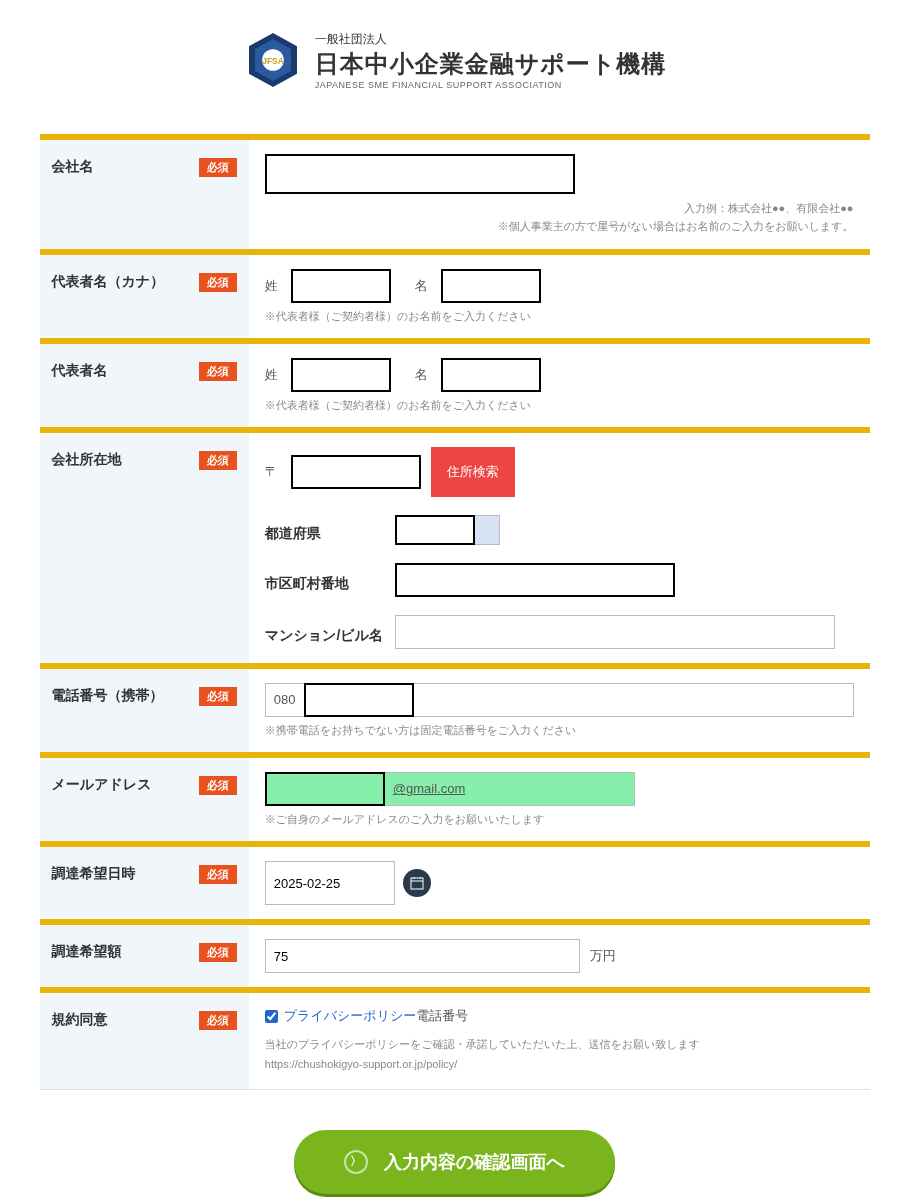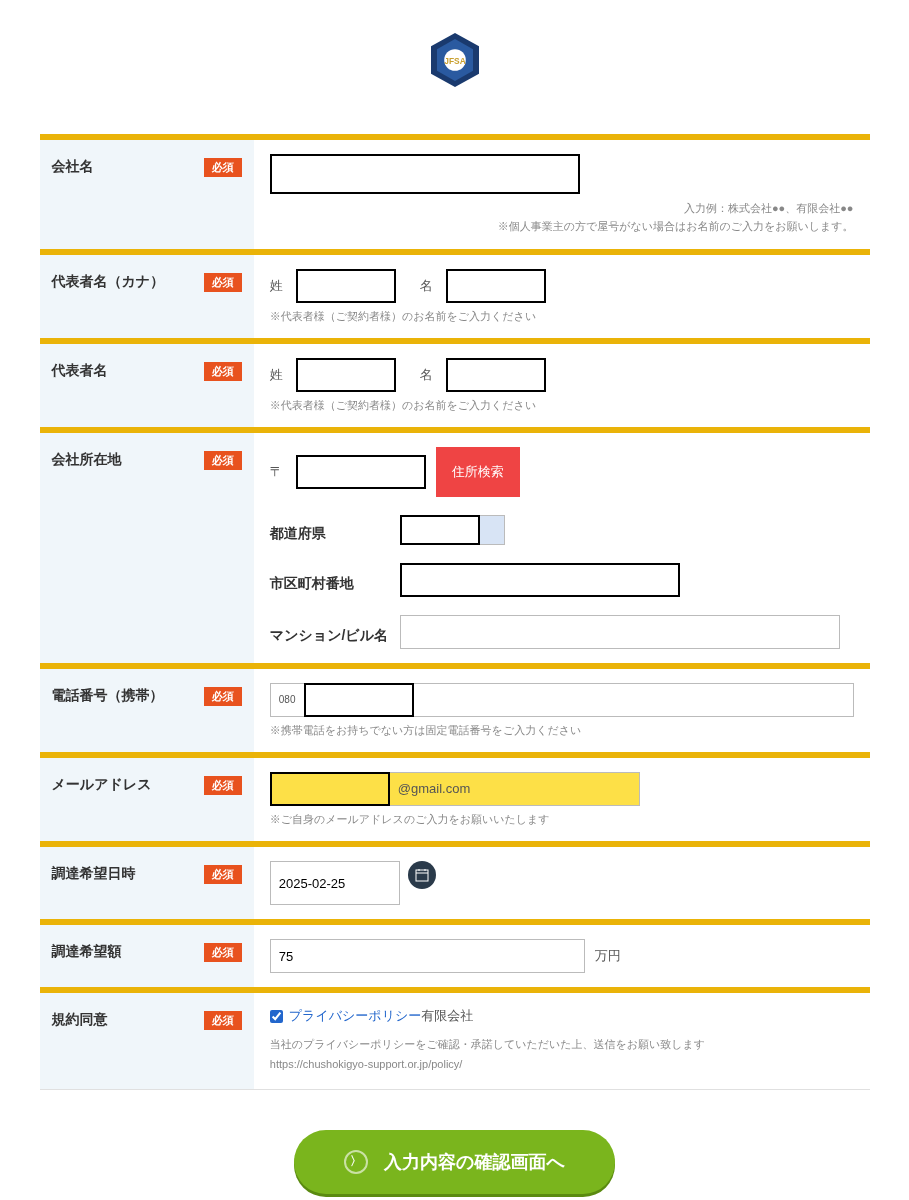--- a/index.html
+++ b/index.html
@@ -29,22 +29,22 @@
 .hint2 { font-size: 11px; color: #888; margin-top: 6px; }
 .inline-row { display: flex; align-items: center; gap: 10px; margin-bottom: 0; }
 .inline-row + .inline-row { margin-top: 14px; }
 .inline-label { font-size: 13px; color: #555; min-width: 16px; }
 .addr-label { font-size: 14px; font-weight: bold; color: #333; min-width: 120px; display: inline-block; margin-top: 8px; }
 .btn-search { background: #ef4444; color: #fff; border: none; padding: 16px 16px; font-size: 13px; cursor: pointer; }
 .select-wrap { display: inline-flex; }
 .select-box { border: 2px solid #000; height: 30px; width: 80px; background: #fff; }
 .select-arrow { background: #d8e4f5; width: 25px; height: 30px; border: 1px solid #bbb; border-left: none; }
 .phone-group { display: flex; }
-.phone-prefix { border: 1px solid #bbb; border-right: none; padding: 6px 8px; height: 34px; line-height: 20px; font-size: 10px; }
-.mail-input { background: #fde047; }
+.phone-prefix { border: 1px solid #bbb; border-right: none; padding: 6px 8px; height: 34px; line-height: 20px; font-size: 13px; }
+.mail-input { background: #86efac; text-decoration: underline; }
 .cal-btn { width: 28px; height: 28px; background: #2a3a4a; border-radius: 50%; color: #fff; display: inline-flex; align-items: center; justify-content: center; font-size: 14px; margin-left: 8px; cursor: pointer; }
 .unit { margin-left: 10px; font-size: 13px; }
 .checkbox-row { display: flex; align-items: center; gap: 6px; font-size: 13px; }
 .checkbox-row input { accent-color: #2266cc; }
 .privacy-link { color: #2266cc; text-decoration: none; }
 .privacy-hint { font-size: 11px; color: #888; margin-top: 10px; line-height: 1.8; }
 .submit-wrap { text-align: center; padding: 40px 0 30px; }
 .submit-btn { background: #7ab51d; color: #fff; border: none; border-radius: 40px; padding: 20px 50px; font-size: 18px; font-weight: bold; cursor: pointer; display: inline-flex; align-items: center; gap: 16px; box-shadow: 0 3px 0 #5a8a10; }
 .submit-arrow { width: 24px; height: 24px; border: 2px solid rgba(255,255,255,0.6); border-radius: 50%; display: inline-flex; align-items: center; justify-content: center; font-size: 12px; }
 </style>
@@ -55,20 +55,25 @@
   <div class="header">
     <div class="logo-wrap">
       <div class="hex">
         <svg viewBox="0 0 100 100">
           <polygon points="50,5 90,27 90,73 50,95 10,73 10,27" fill="#1a3a6e"></polygon>
           <polygon points="50,15 80,32 80,68 50,85 20,68 20,32" fill="#2a5aa0"></polygon>
           <circle cx="50" cy="50" r="18" fill="#fff"></circle>
           <text x="50" y="56" text-anchor="middle" font-size="14" fill="#c9a030" font-weight="bold">JFSA</text>
         </svg>
       </div>
+      <div class="logo-text">
+        <div class="logo-sub1">一般社団法人</div>
+        <div class="logo-main">日本中小企業金融サポート機構</div>
+        <div class="logo-sub2">JAPANESE SME FINANCIAL SUPPORT ASSOCIATION</div>
+      </div>
     </div>
   </div>
 
   <table class="form-table">
 
     <tbody>
         <tr class="form-row">
       <td class="label-cell">
         <span>会社名</span>
         <span class="badge">必須</span>
@@ -171,21 +176,21 @@
         <div class="hint2">※ご自身のメールアドレスのご入力をお願いいたします</div>
       </td>
     </tr>
 
     <tr class="form-row">
       <td class="label-cell">
         <span>調達希望日時</span>
         <span class="badge">必須</span>
       </td>
       <td class="input-cell">
-        <div style="display:flex;align-items:flex-start">
+        <div style="display:flex;align-items:center">
           <input type="text" class="text-input w130" style="height: 44px;" value="2025-02-25">
           <span class="cal-btn">
             <svg width="14" height="14" viewBox="0 0 14 14">
                   <rect x="1" y="2" width="12" height="11" fill="none" stroke="#fff" stroke-width="1"></rect>
                   <line x1="1" y1="5" x2="13" y2="5" stroke="#fff"></line>
                   <line x1="4" y1="1" x2="4" y2="3" stroke="#fff"></line>
                   <line x1="10" y1="1" x2="10" y2="3" stroke="#fff"></line>
                 </svg>
           </span>
         </div>
@@ -207,21 +212,21 @@
 
     <tr class="form-row">
       <td class="label-cell">
         <span>規約同意</span>
         <span class="badge">必須</span>
       </td>
       <td class="input-cell">
         <div class="checkbox-row">
           <input type="checkbox" checked="" style="">
           <span>
-            <a href="#" class="privacy-link">プライバシーポリシー</a><span>有限会社</span>
+            <a href="#" class="privacy-link">プライバシーポリシー</a><span>電話番号</span>
           </span>
         </div>
         <div class="privacy-hint">
           <span>当社のプライバシーポリシーをご確認・承諾していただいた上、送信をお願い致します</span><br>
           <span>https://chushokigyo-support.or.jp/policy/</span>
         </div>
       </td>
     </tr>
   </tbody>
     </table>

